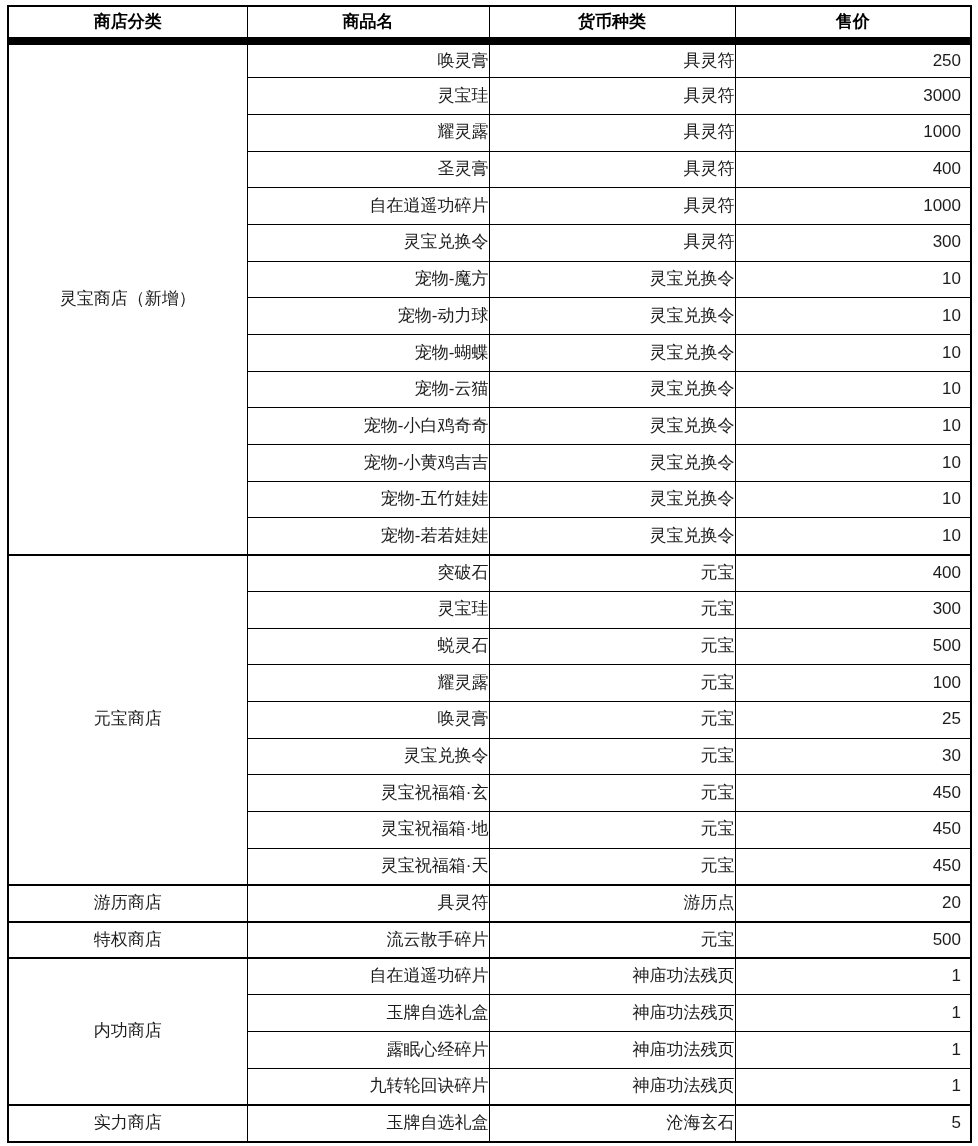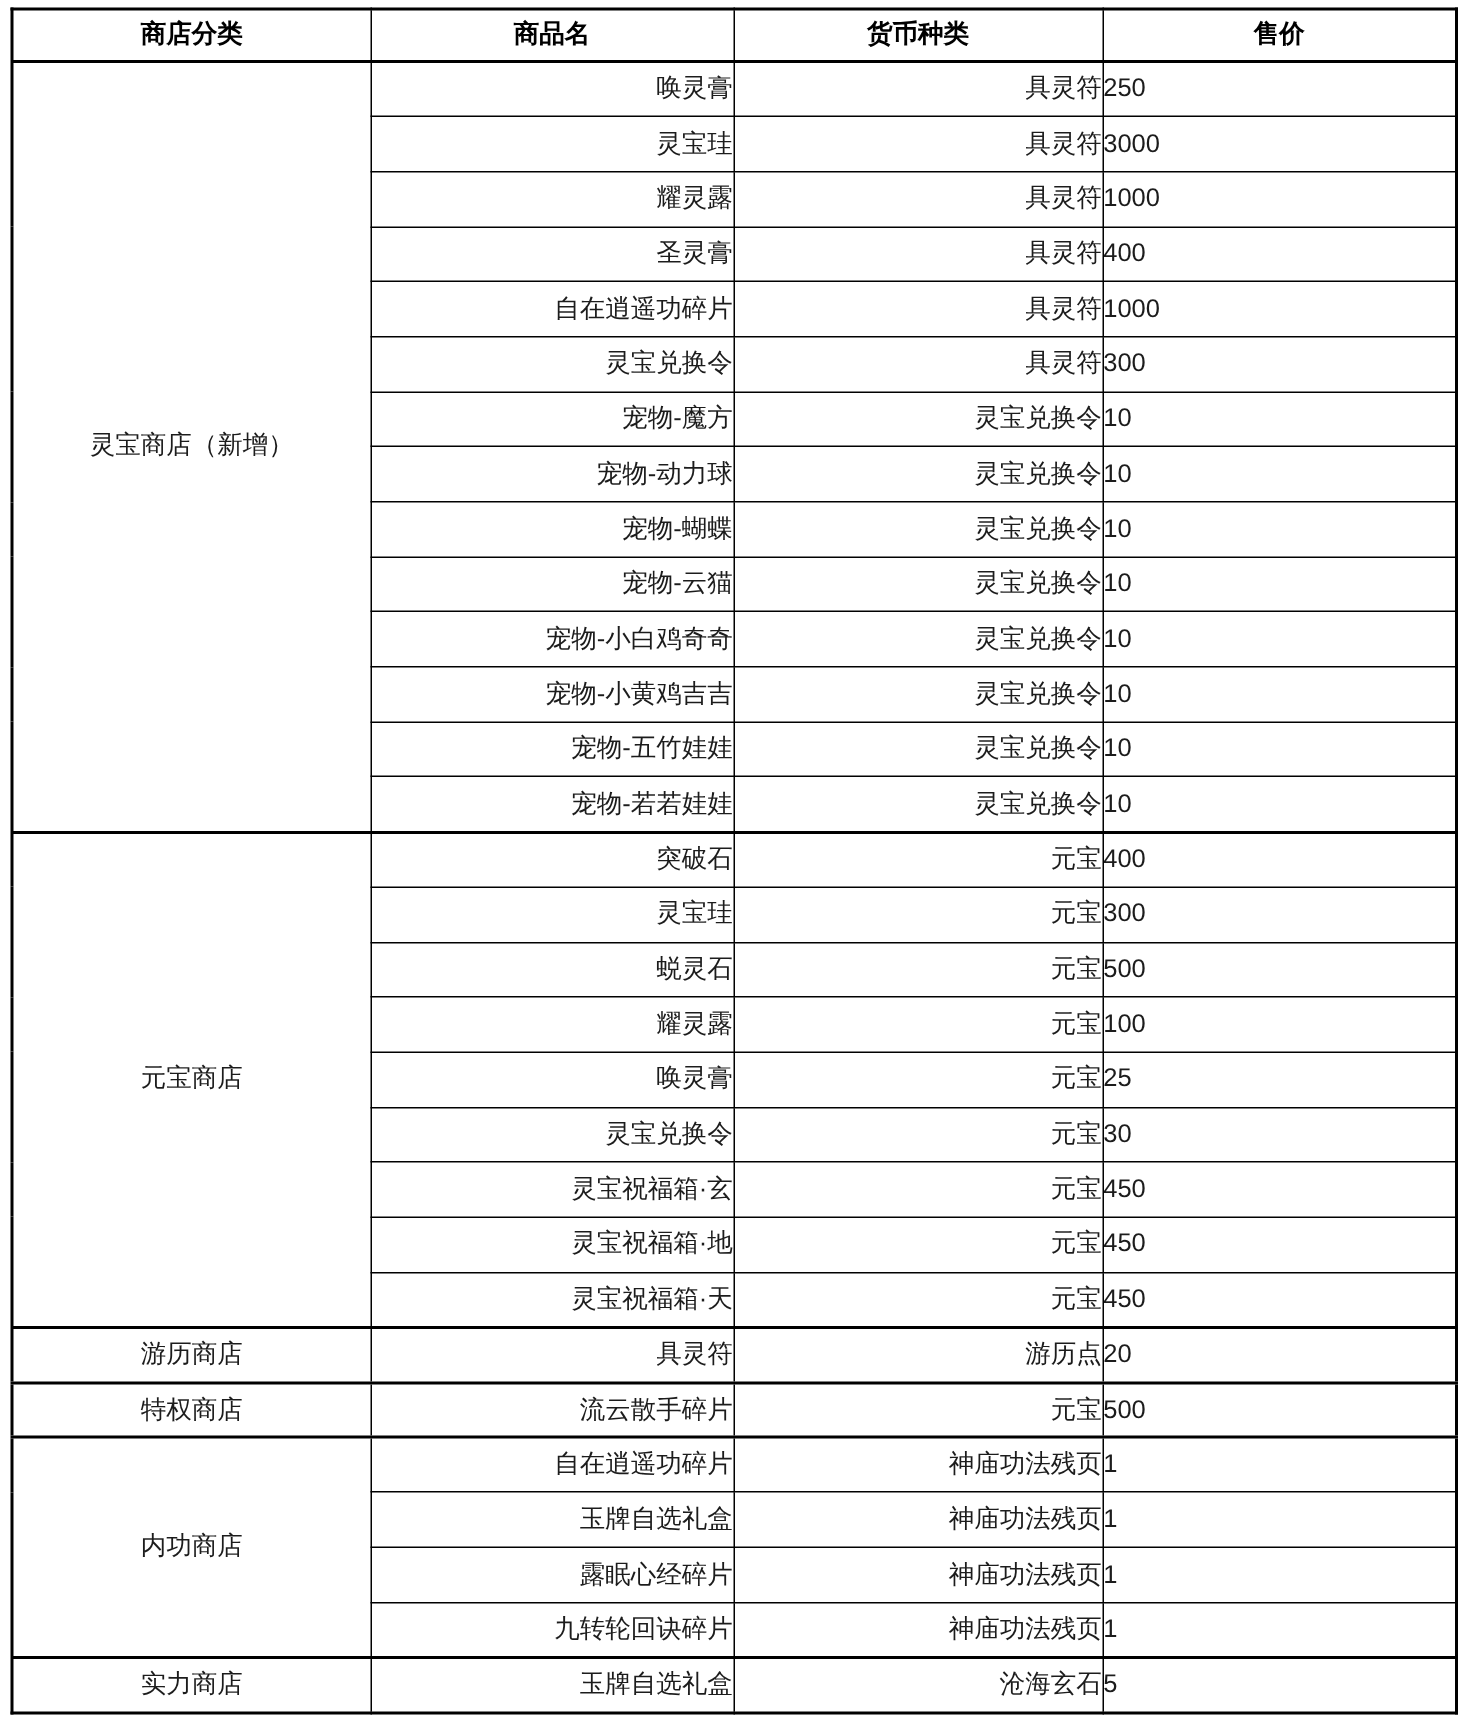--- a/index.html
+++ b/index.html
@@ -27,33 +27,33 @@
     line-height: 1.1;
     overflow: hidden;
     white-space: nowrap;
     padding: 0;
   }
   thead tr { height: 35px; }
   tbody tr { height: 36.7px; }
   th {
     font-weight: bold;
     text-align: center;
-    border-bottom: 2px solid #000000;
+    border-bottom: 8px solid #000000;
     color: #000;
   }
   td.cat {
     text-align: center;
     vertical-align: middle;
   }
   td.item {
     text-align: right;
     padding-left: 10px;
   }
   td.price {
-    text-align: left;
+    text-align: right;
     padding-right: 9px;
   }
   tr.section-start td {
     border-top: 2px solid #000;
   }
 </style>
 </head>
 <body>
 
 <table class="shop">

